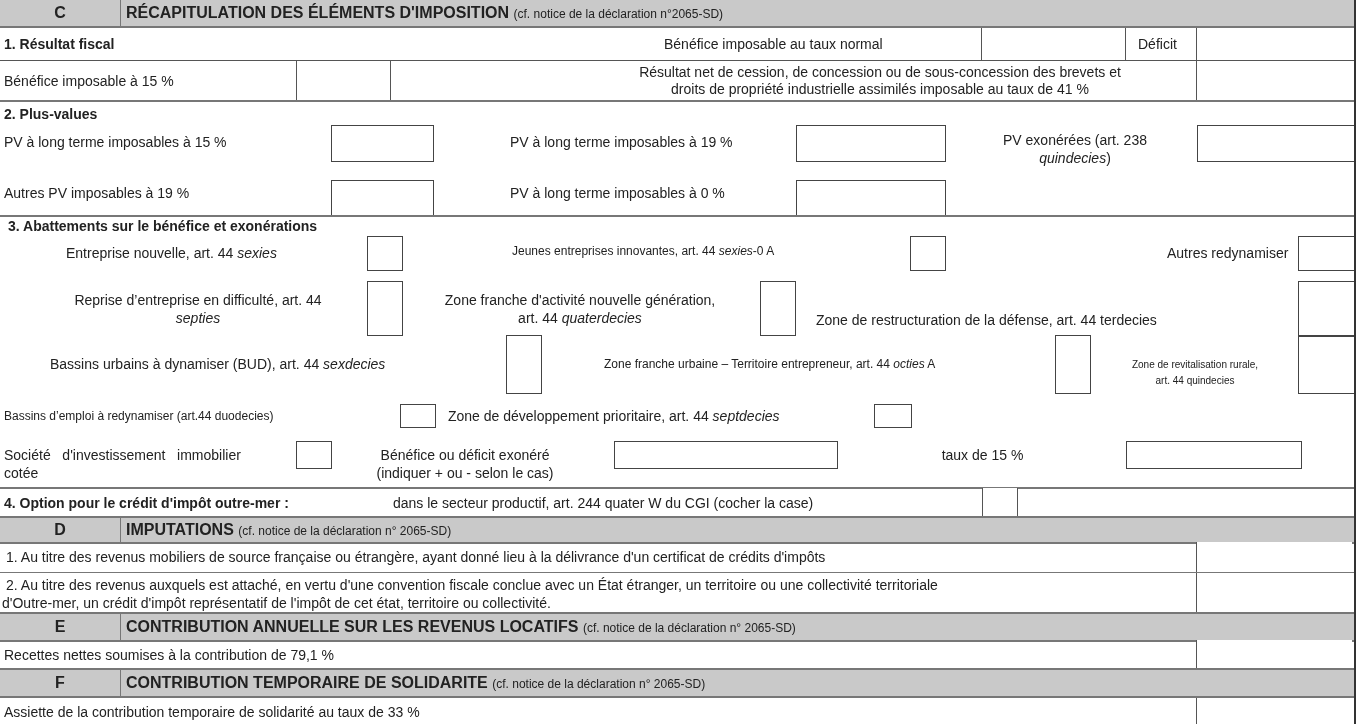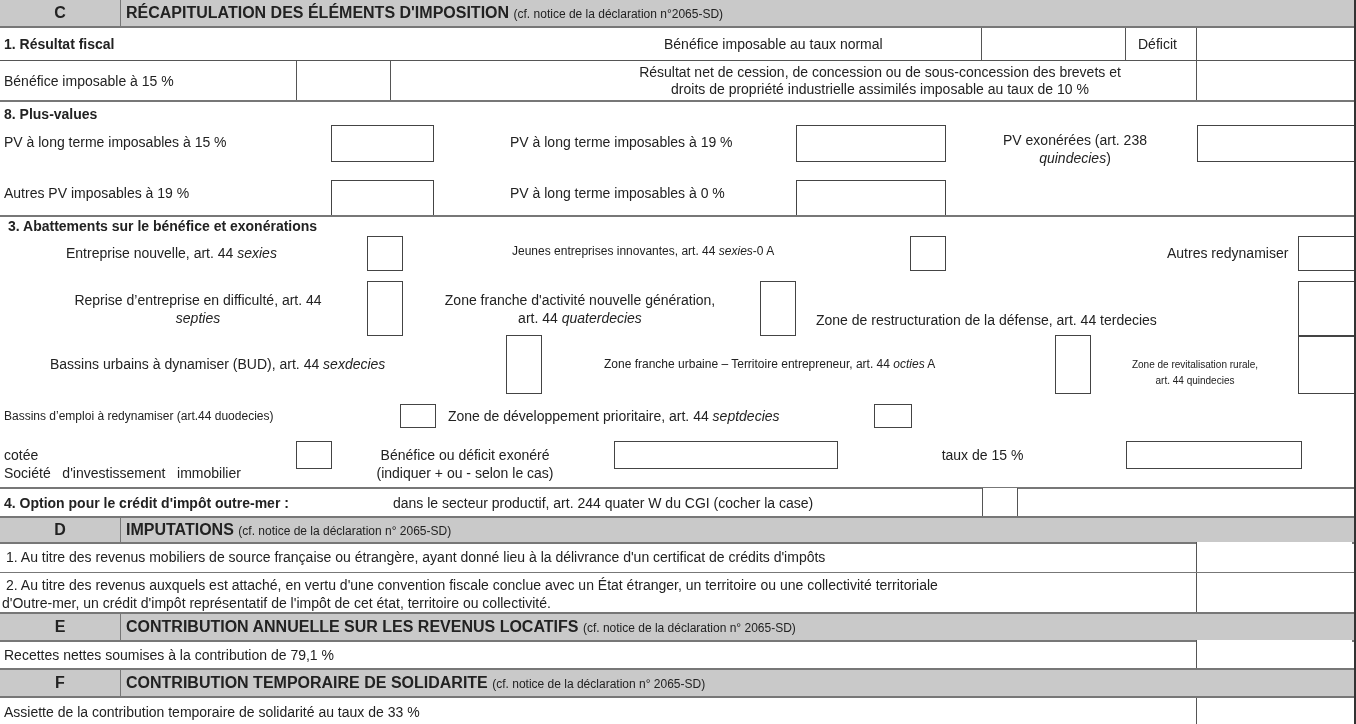--- a/index.html
+++ b/index.html
@@ -38,26 +38,26 @@
 <div class="vline" style="left:1196px;top:28px;height:72px;"></div>
 <input class="box" style="left: 1197px; top: 28px; width: 155px; height: 32px; border: none;">
 <div class="hline" style="top:60px;width:1354px;border-top:1px solid #555;"></div>
 
 <div class="t" style="left:4px;top:73px;">Bénéfice imposable à 15 %</div>
 <div class="vline" style="left:296px;top:61px;height:39px;"></div>
 <input class="box" style="left: 297px; top: 61px; width: 93px; height: 39px; border: none;">
 <div class="vline" style="left:390px;top:61px;height:39px;"></div>
 <div class="t tc" style="left:540px;top:64px;width:680px;line-height:17px;">
   <div>Résultat net de cession, de concession ou de sous-concession des brevets et</div>
-  <div>droits de propriété industrielle assimilés imposable au taux de 10 %</div>
+  <div>droits de propriété industrielle assimilés imposable au taux de 41 %</div>
 </div>
 <input class="box" style="left: 1197px; top: 61px; width: 155px; height: 39px; border: none;">
 <div class="hline" style="top:100px;width:1354px;"></div>
 
-<div class="t bold" style="left:4px;top:106px;">8. Plus-values</div>
+<div class="t bold" style="left:4px;top:106px;">2. Plus-values</div>
 <div class="t" style="left:4px;top:134px;">PV à long terme imposables à 15 %</div>
 <input class="box" style="left: 331px; top: 125px; width: 103px; height: 37px;">
 <div class="t" style="left:510px;top:134px;">PV à long terme imposables à 19 %</div>
 <input class="box" style="left: 796px; top: 125px; width: 150px; height: 37px;">
 <div class="t tc" style="left:960px;top:131px;width:230px;line-height:18px;">
   <div>PV exonérées (art. 238</div>
   <div><i>quindecies</i><span>)</span></div>
 </div>
 <input class="box" style="left: 1197px; top: 125px; width: 157px; height: 37px; border-right: none;">
 
@@ -104,22 +104,22 @@
   <div>art. 44 quindecies</div>
 </div>
 <input type="checkbox" class="box" style="left: 1298px; top: 336px; width: 56px; height: 58px; border-right: none; appearance: none;">
 
 <div class="t" style="left:4px;top:409px;font-size:12px;">Bassins d’emploi à redynamiser (art.44 duodecies)</div>
 <input type="checkbox" class="box" style="left: 400px; top: 404px; width: 36px; height: 24px; appearance: none;">
 <div class="t" style="left:440px;top:408px;margin-left:8px;"><span>Zone de développement prioritaire, art. 44 </span><i>septdecies</i></div>
 <input type="checkbox" class="box" style="left: 874px; top: 404px; width: 38px; height: 24px; appearance: none;">
 
 <div class="t" style="left:4px;top:446px;line-height:18px;">
+  <div style="white-space:pre;">Société   d'investissement   immobilier</div>
   <div>cotée</div>
-  <div style="white-space:pre;">Société   d'investissement   immobilier</div>
 </div>
 <input type="checkbox" class="box" style="left: 296px; top: 441px; width: 36px; height: 28px; appearance: none;">
 
 <div class="t tc" style="left:355px;top:446px;width:220px;line-height:18px;">
   <div>Bénéfice ou déficit exonéré</div>
   <div>(indiquer + ou - selon le cas)</div>
 </div>
 <input class="box" style="left: 614px; top: 441px; width: 224px; height: 28px;">
 
 <div class="t tc" style="left:840px;top:446px;width:285px;line-height:18px;">

